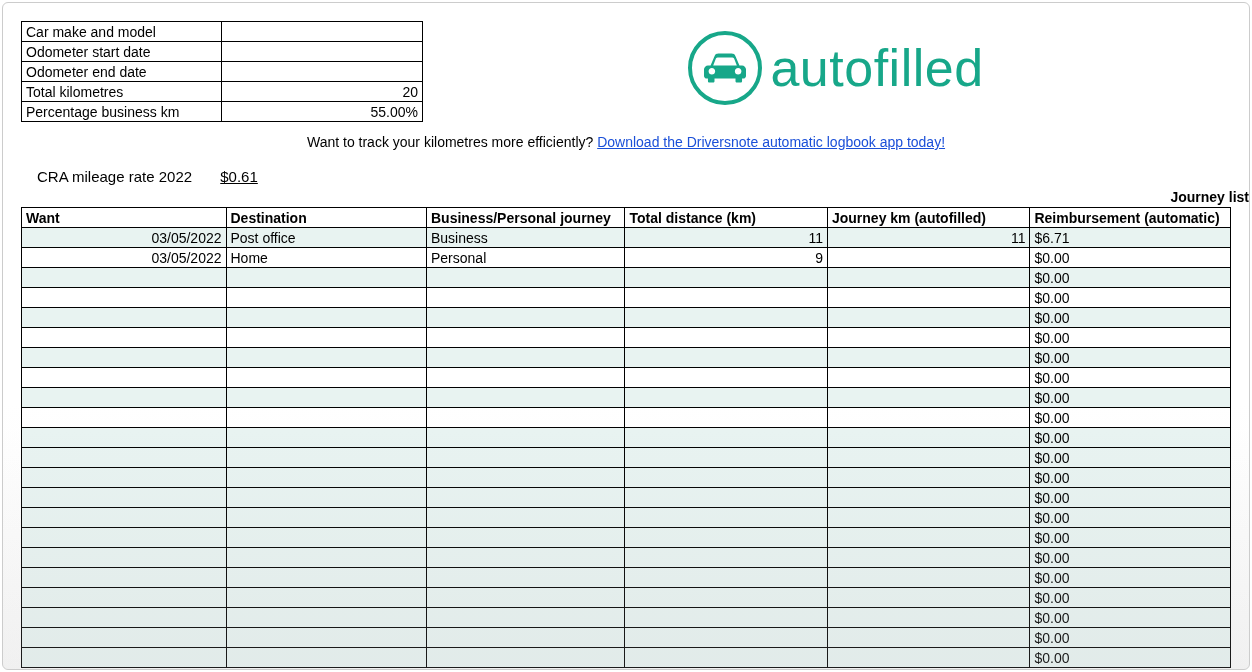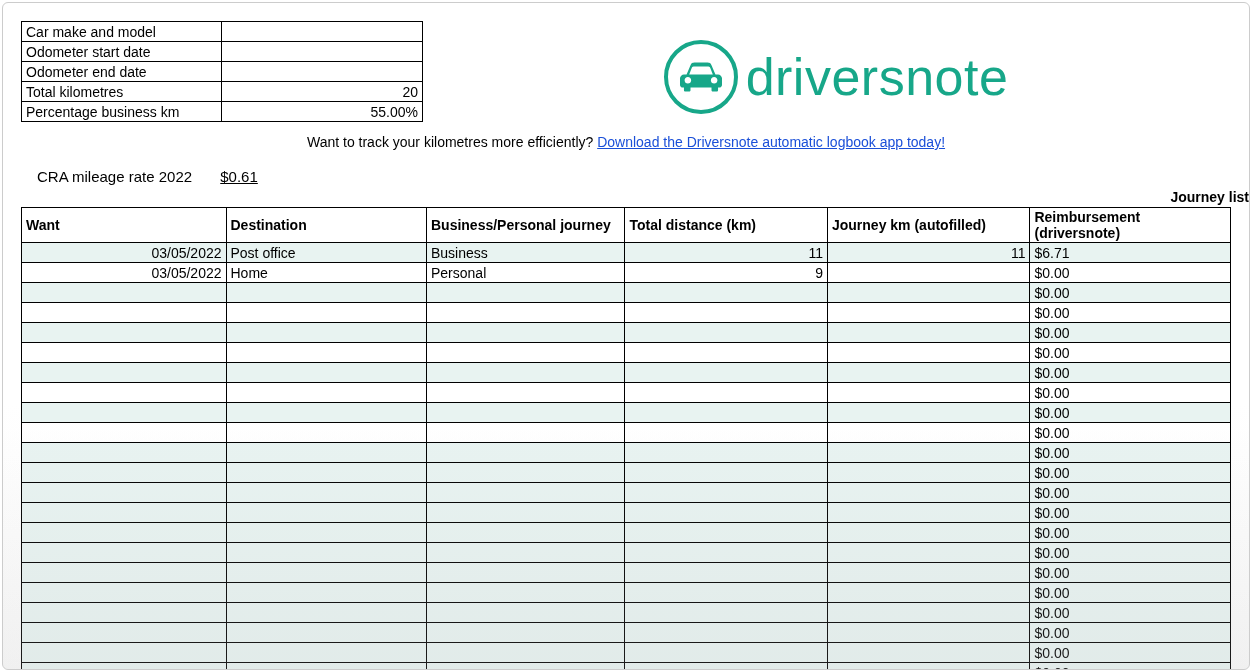--- a/index.html
+++ b/index.html
@@ -20,21 +20,21 @@
     border-radius: 6px;
     margin: 2px;
     width: 1248px;
     height: 668px;
     position: relative;
     background: linear-gradient(to bottom, #ffffff 0%, #ffffff 60%, #f9f9f9 100%);
     overflow: hidden;
   }
   .top-area {
     display: flex;
-    align-items: center;
+    align-items: flex-start;
     padding: 18px 0 0 0;
   }
   .summary-table {
     border-collapse: collapse;
     margin-left: 18px;
     width: 402px;
   }
   .summary-table td {
     border: 1px solid #000;
     padding: 1px 4px;
@@ -161,21 +161,21 @@
           </tr>
         </tbody>
     </table>
     <div class="logo-cell">
       <div class="logo">
         <div class="logo-circle">
           <svg class="car-icon" viewBox="0 0 64 44">
             <path d="M10 18 L16 4 C17 1 19 0 22 0 L42 0 C45 0 47 1 48 4 L54 18 L58 18 C61 18 64 21 64 24 L64 34 C64 36 62 38 60 38 L58 38 L58 42 C58 43 57 44 56 44 L50 44 C49 44 48 43 48 42 L48 38 L16 38 L16 42 C16 43 15 44 14 44 L8 44 C7 44 6 43 6 42 L6 38 L4 38 C2 38 0 36 0 34 L0 24 C0 21 3 18 6 18 Z M18 8 L14 18 L50 18 L46 8 C45 6 44 6 42 6 L22 6 C20 6 19 6 18 8 Z M12 32 C15 32 17 30 17 27 C17 24 15 22 12 22 C9 22 7 24 7 27 C7 30 9 32 12 32 Z M52 32 C55 32 57 30 57 27 C57 24 55 22 52 22 C49 22 47 24 47 27 C47 30 49 32 52 32 Z"></path>
           </svg>
         </div>
-        <span class="logo-text">driversnote</span>
+        <span class="logo-text">autofilled</span>
       </div>
     </div>
   </div>
 
   <div class="promo-line">
     <span>Want to track your kilometres more efficiently? </span><a href="#">Download the Driversnote automatic logbook app today!</a>
   </div>
 
   <div class="rate-line">
     <span class="rate-label">CRA mileage rate 2022</span>
@@ -185,21 +185,21 @@
   <div class="journey-title">Journey list</div>
 
   <table class="journey-table">
     <thead>
       <tr>
         <th class="col-date">Want</th>
         <th class="col-dest">Destination</th>
         <th class="col-bp">Business/Personal journey</th>
         <th class="col-dist">Total distance (km)</th>
         <th class="col-bkm">Journey km (autofilled)</th>
-        <th class="col-reimb">Reimbursement (driversnote)</th>
+        <th class="col-reimb">Reimbursement (automatic)</th>
       </tr>
     </thead>
     <tbody id="journey-body">
         <tr class="tint">
           <td class="num">03/05/2022</td>
           <td>Post office</td>
           <td>Business</td>
           <td class="num">11</td>
           <td class="num">11</td>
           <td>$6.71</td>

